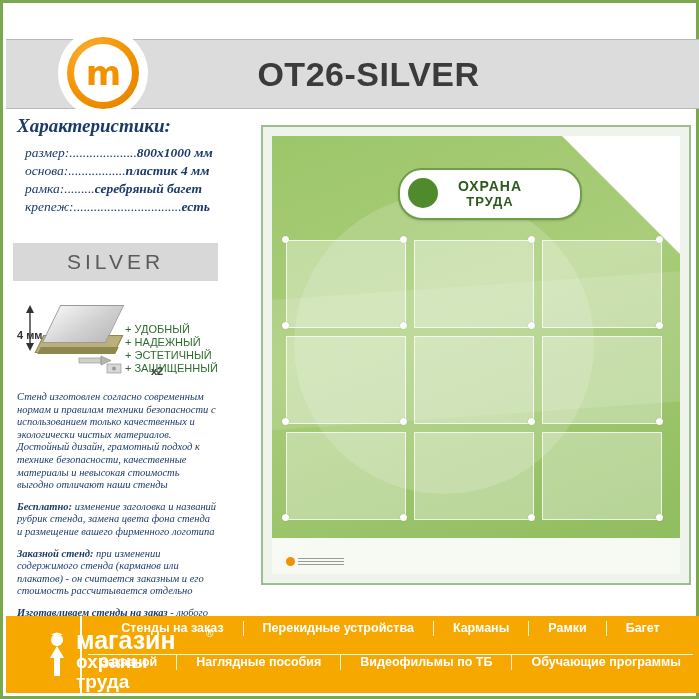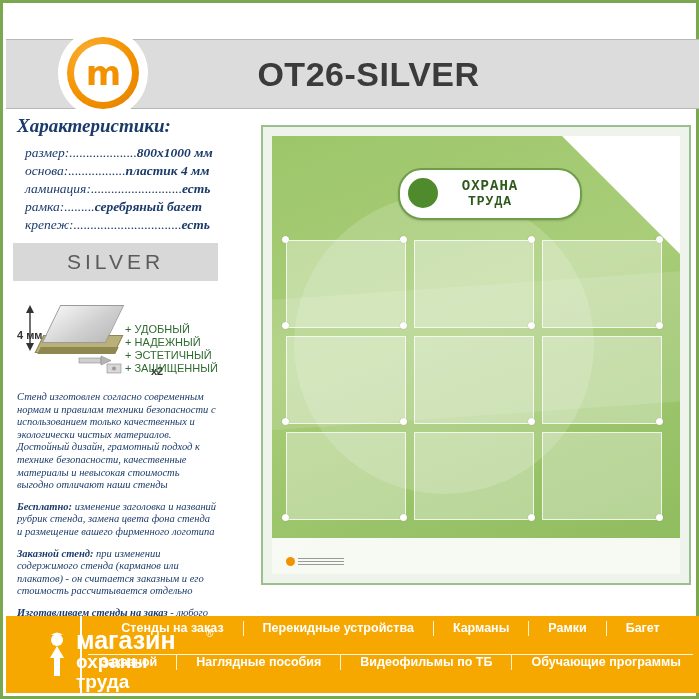--- a/index.html
+++ b/index.html
@@ -141,21 +141,20 @@
     position:absolute;left:258px;top:122px;width:430px;height:460px;
     background:#eef3ec;
     border:2px solid #9cbf8e;
     box-sizing:border-box;
     padding:9px;
   }
   .board{
     position:relative;width:100%;height:100%;
     background:#0f766e;
     overflow:hidden;
-    font-family:Liberation Mono, monospace;
   }
   .bg-green{
     position:absolute;left:0;top:0;right:0;bottom:0;
     background:linear-gradient(160deg,#9dc66a 0%,#a9cd79 40%,#8dbb5c 100%);
   }
   .bg-cut{
     position:absolute;right:-1px;top:-1px;
     width:0;height:0;
     border-left:120px solid transparent;
     border-top:120px solid #ffffff;
@@ -287,23 +286,20 @@
   </div>
 
   <div class="left-col">
     <div class="char-title">Характеристики:</div>
     <ul class="char-list">
       <li>
         <span>размер:</span><span>....................</span><b>800х1000 мм</b>
       </li>
       <li>
         <span>основа:</span><span>.................</span><b>пластик 4 мм</b>
-      </li>
-      <li>
-        <span>ламинация:</span><span>...........................</span><b>есть</b>
       </li>
       <li>
         <span>рамка:</span><span>.........</span><b>серебряный багет</b>
       </li>
       <li>
         <span>крепеж:</span><span>................................</span><b>есть</b>
       </li>
     </ul>
   </div>
 

